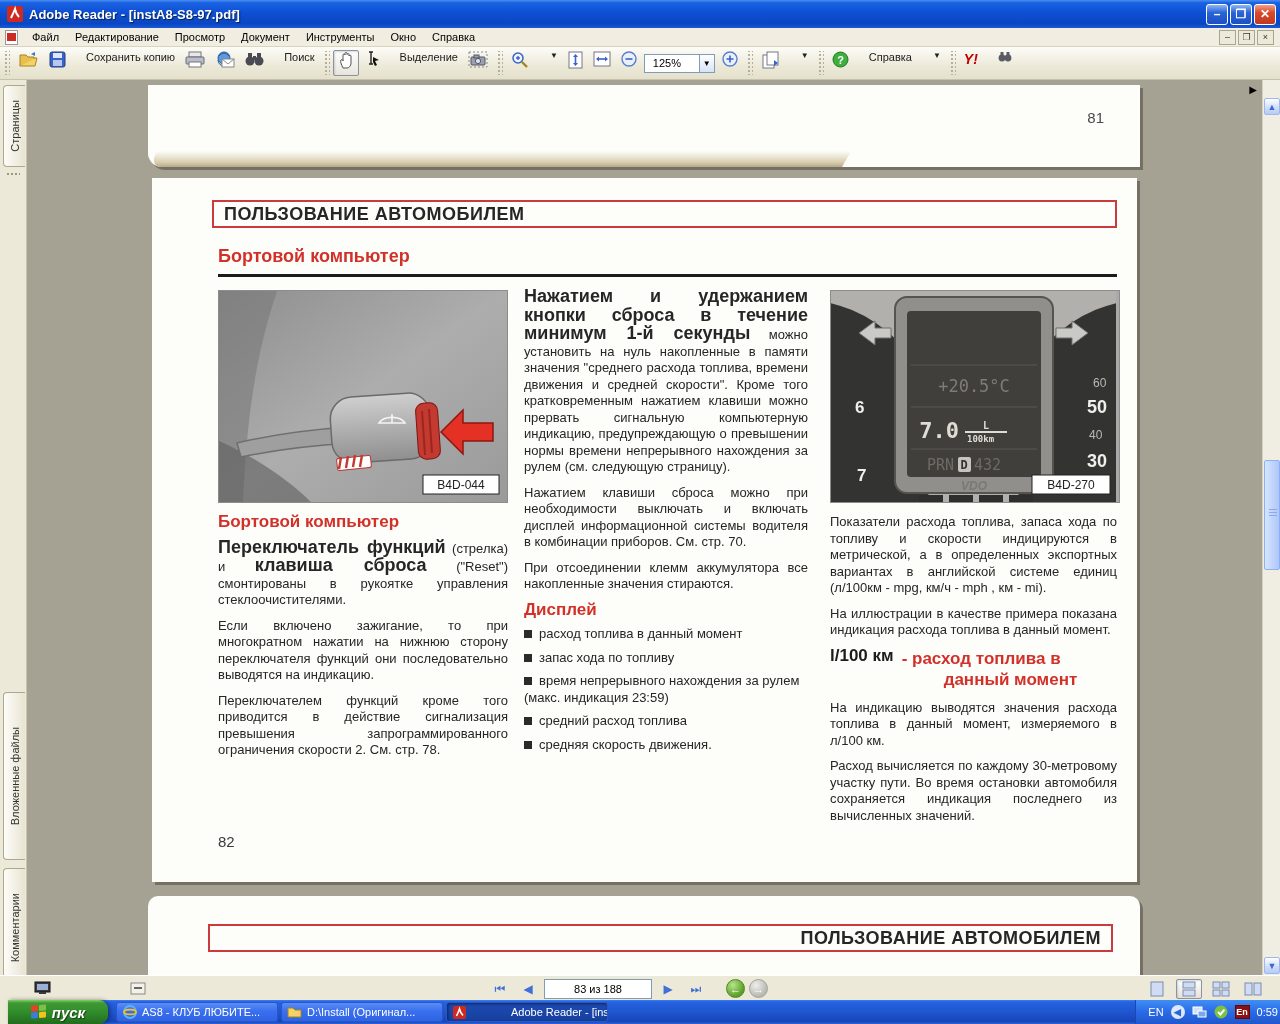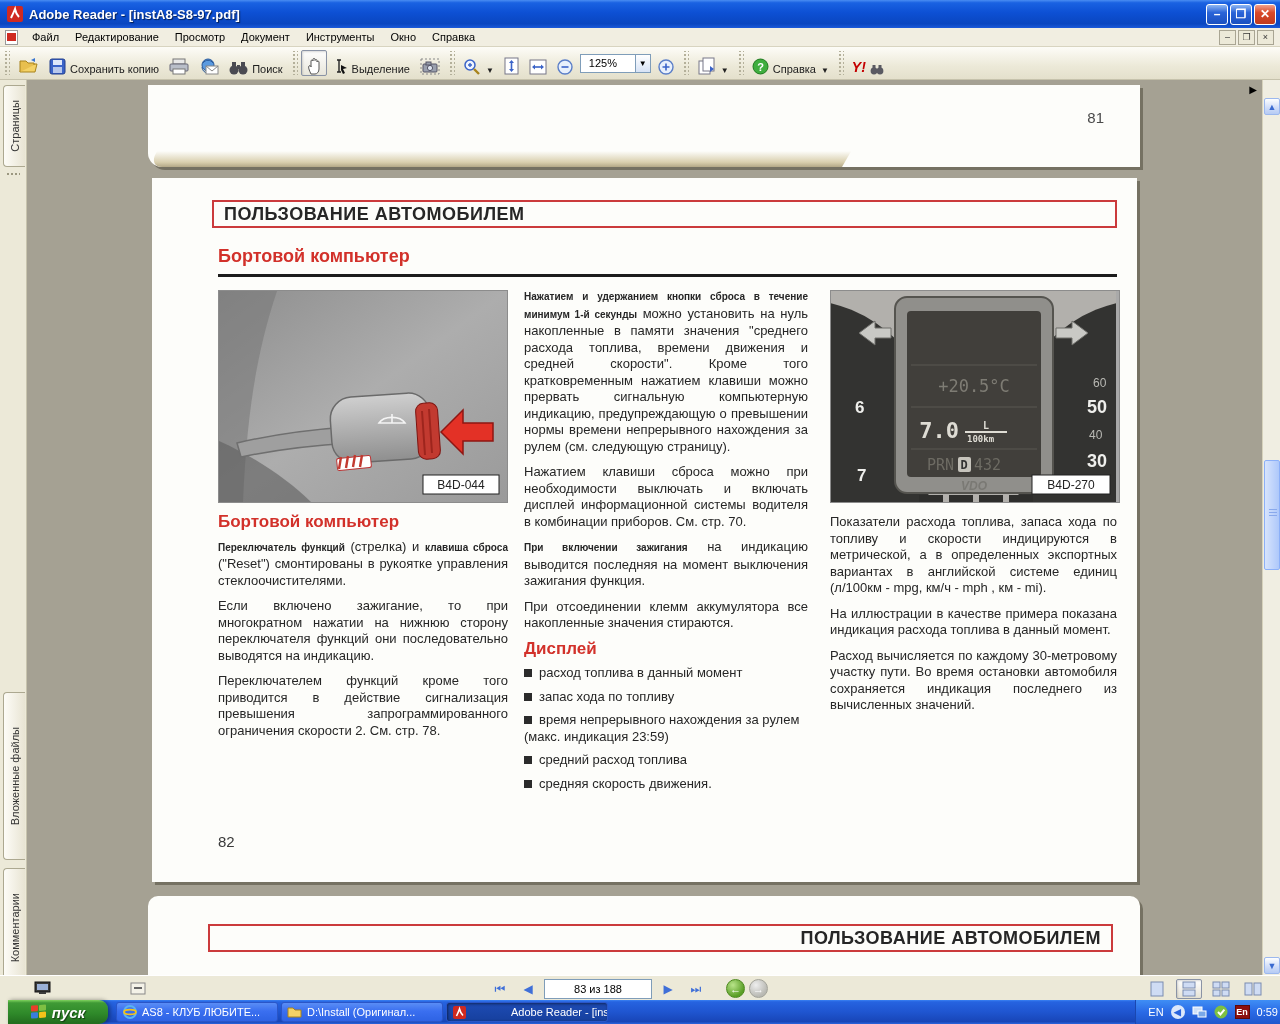--- a/index.html
+++ b/index.html
@@ -30,21 +30,21 @@
   .cc-btn { width:17px; height:15px; border:1px solid #a9a593; background:#ece9d8; font-size:9px;
     display:flex; align-items:center; justify-content:center; color:#333; }
 
   
   .toolbar { position:absolute; left:0; top:47px; width:1280px; height:33px;
     background:linear-gradient(180deg,#fdfcf7,#ece9d8 60%,#e4e0cc); border-bottom:1px solid #c6c2ac;
     display:flex; align-items:center; font-size:11px; }
   .grip { width:7px; height:24px; margin:0 3px;
     background-image:radial-gradient(circle 1px, #b4b09a 1px, transparent 1.5px);
     background-size:4px 4px; background-position:1px 2px; }
-  .tbtn { height:26px; display:flex; align-items:flex-end; gap:4px; padding:0 4px; border:1px solid transparent;
+  .tbtn { height:26px; display:flex; align-items:flex-start; gap:20px; padding:0 4px; border:1px solid transparent;
     border-radius:2px; color:#202020; }
   .tbtn.pressed { border:1px solid #8a93a5; background:linear-gradient(180deg,#fefefe,#e8e6db); box-shadow:inset 1px 1px 2px rgba(0,0,0,.15); }
   .dd { font-size:8px; color:#222; margin-left:1px; }
   .zoombox { width:56px; height:19px; background:#fff; border:1px solid #7f9db9; display:flex; align-items:center;
     padding-left:8px; font-size:11px; }
   .zoombox-dd { width:15px; height:19px; border:1px solid #7f9db9; border-left:none; background:linear-gradient(180deg,#fff,#d7e3f6); display:flex;align-items:center;justify-content:center; font-size:8px;}
 
   
   .workarea { position:absolute; left:0; top:80px; width:1280px; height:895px; }
 
@@ -72,21 +72,21 @@
     display:flex; align-items:center; padding-left:10px; font-size:18px; font-weight:bold; color:#262626; letter-spacing:.5px; }
   .chapter-box.right { justify-content:flex-end; padding-right:10px; padding-left:0; }
   .section-h { position:absolute; left:66px; top:68px; font-size:18px; font-weight:bold; color:#d2312a; }
   .section-rule { position:absolute; left:66px; top:96px; width:899px; height:3px; background:#1c1c1c; }
 
   .col { position:absolute; top:112px; font-size:13px; line-height:16.5px; color:#262626; text-align:justify; }
   .col1 { left:66px; width:290px; }
   .col2 { left:372px; width:284px; top:110px; }
   .col3 { left:678px; width:287px; }
   .col p { margin-bottom:9px; }
-  .lead { font-weight:bold; font-size:10px; }
+  .lead { font-weight:bold; font-size:18px; }
   .red-h { color:#d2312a; font-weight:bold; font-size:17px; margin:2px 0 8px; }
   .fig { width:290px; height:213px; margin-bottom:11px; position:relative; background:#a9a9a9; border:1px solid #8c8c8c; }
   .fig svg { display:block; }
   .bullets { list-style:none; }
   .bullets li { margin-bottom:7px; text-align:left; }
   .sq { display:inline-block; width:8px; height:8px; background:#2b2b2b; margin-right:7px; }
   .units-h { display:flex; margin:4px 0 10px; }
   .units-black { font-size:17px; font-weight:bold; color:#1c1c1c; white-space:nowrap; margin-right:8px; }
   .units-red { font-size:17px; font-weight:bold; color:#d2312a; line-height:21px; }
   .units-red .l2 { padding-left:42px; }
@@ -370,21 +370,20 @@
           </div>
           <div class="red-h">Бортовой компьютер</div>
           <p><span class="lead">Переключатель функций</span><span> (стрелка) и </span><span class="lead">клавиша сброса</span><span> ("Reset") смонтированы в рукоятке управления стеклоочистителями.</span></p>
           <p>Если включено зажигание, то при многократном нажатии на нижнюю сторону переключателя функций они последовательно выводятся на индикацию.</p>
           <p>Переключателем функций кроме того приводится в действие сигнализация превышения запрограммированного ограничения скорости 2. См. стр. 78.</p>
         </div>
 
         <div class="col col2">
           <p><span class="lead">Нажатием и удержанием кнопки сброса в течение минимум 1-й секунды</span><span> можно установить на нуль накопленные в памяти значения "среднего расхода топлива, времени движения и средней скорости". Кроме того кратковременным нажатием клавиши можно прервать сигнальную компьютерную индикацию, предупреждающую о превышении нормы времени непрерывного нахождения за рулем (см. следующую страницу).</span></p>
           <p>Нажатием клавиши сброса можно при необходимости выключать и включать дисплей информационной системы водителя в комбинации приборов. См. стр. 70.</p>
-          <p><span class="lead">При включении зажигания</span><span> на индикацию выводится последняя на момент выключения зажигания функция.</span></p>
           <p>При отсоединении клемм аккумулятора все накопленные значения стираются.</p>
           <div class="red-h">Дисплей</div>
           <ul class="bullets">
             <li><span class="sq"></span><span>расход топлива в данный момент</span></li>
             <li><span class="sq"></span><span>запас хода по топливу</span></li>
             <li><span class="sq"></span><span>время непрерывного нахождения за рулем (макс. индикация 23:59)</span></li>
             <li><span class="sq"></span><span>средний расход топлива</span></li>
             <li><span class="sq"></span><span>средняя скорость движения.</span></li>
           </ul>
         </div>
@@ -432,20 +431,25 @@
               <rect x="88" y="204" width="24" height="7" fill="#2e2e2c"></rect>
                 <rect x="118" y="204" width="24" height="7" fill="#2e2e2c"></rect>
                 <rect x="148" y="204" width="24" height="7" fill="#2e2e2c"></rect>
                 <rect x="178" y="204" width="24" height="7" fill="#2e2e2c"></rect>
               <rect x="201" y="184" width="78" height="19" fill="#fff" stroke="#222"></rect>
               <text x="240" y="198" text-anchor="middle" font-size="12" fill="#222" font-family="Liberation Sans,sans-serif">B4D-270</text>
             </svg>
           </div>
           <p>Показатели расхода топлива, запаса хода по топливу и скорости индицируются в метрической, а в определенных экспортных вариантах в английской системе единиц (л/100км - mpg, км/ч - mph , км - mi).</p>
           <p>На иллюстрации в качестве примера показана индикация расхода топлива в данный момент.</p>
+          <div class="units-h">
+            <span class="units-black">l/100 км</span>
+            <span class="units-red"><span>- расход топлива в</span><br><span class="l2">данный момент</span></span>
+          </div>
+          <p>На индикацию выводятся значения расхода топлива в данный момент, измеряемого в л/100 км.</p>
           <p>Расход вычисляется по каждому 30-метровому участку пути. Во время остановки автомобиля сохраняется индикация последнего из вычисленных значений.</p>
         </div>
 
         <span class="pagenum-main">82</span>
       </div>
 
       <div class="page page-next">
         <div class="chapter-box right" style="top:28px;">
           <span>ПОЛЬЗОВАНИЕ АВТОМОБИЛЕМ</span>
         </div>

